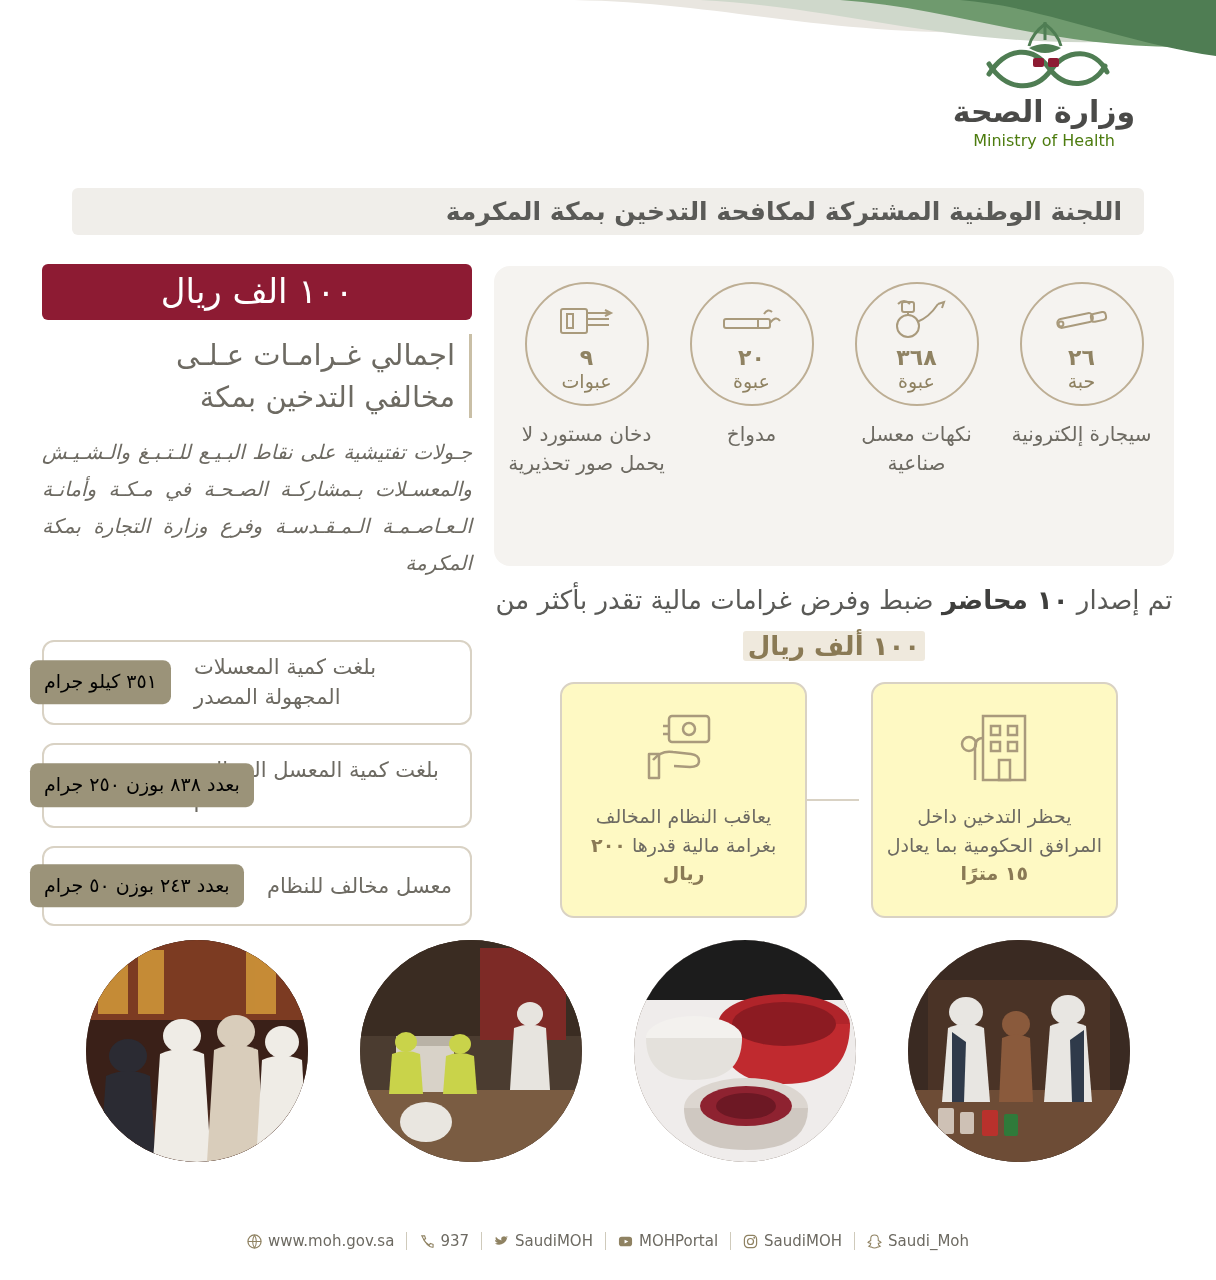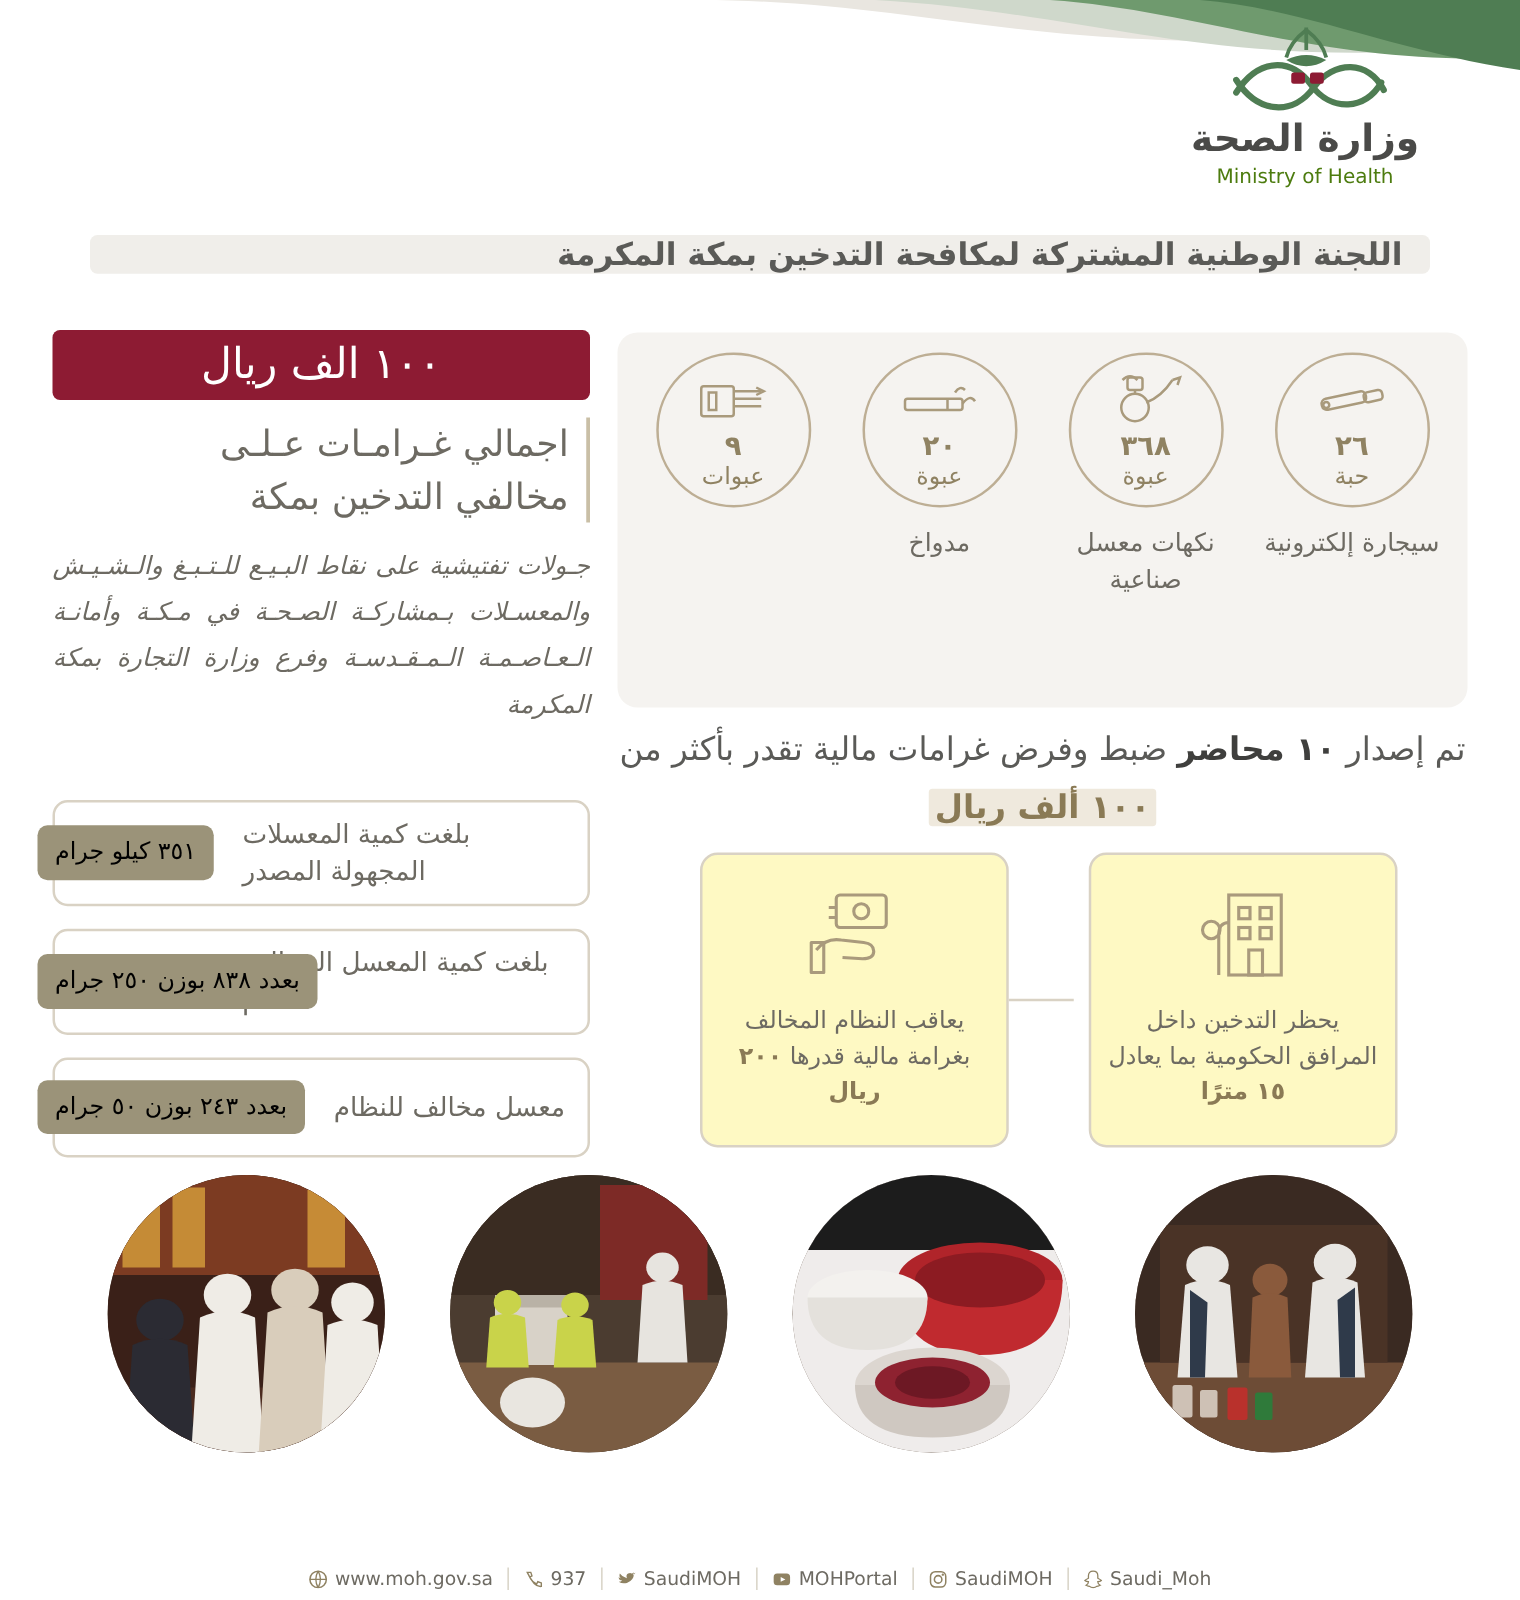--- a/index.html
+++ b/index.html
@@ -51,21 +51,21 @@
     margin-top: 2px;
     direction: ltr;
   }
 
   
   .committee-bar {
     position: absolute;
     top: 188px;
     right: 72px;
     width: 1072px;
-    height: 31px;
+    height: 47px;
     background: #f0eeea;
     border-radius: 6px;
     display: flex;
     align-items: center;
     justify-content: flex-start;
     padding: 0 22px;
   }
   .committee-bar span {
     font-size: 25px;
     font-weight: bold;
@@ -282,21 +282,21 @@
     border-radius: 50%;
     overflow: hidden;
     position: relative;
     background: #6b5b4e;
   }
   .photo svg { display: block; }
 
   
   .footer {
     position: absolute;
-    bottom: 8px;
+    bottom: 30px;
     left: 0;
     width: 1216px;
     display: flex;
     flex-direction: row;
     align-items: center;
     justify-content: center;
     gap: 0px;
     direction: ltr;
     font-size: 15px;
     color: #6d6a62;
@@ -420,20 +420,21 @@
                 <rect x="6" y="8" width="26" height="24" rx="2"></rect>
                 <rect x="12" y="13" width="6" height="14"></rect>
                 <path d="M32,12 h22 M32,18 h22 M32,24 h22"></path>
                 <path d="M50,9 l6,3 l-6,3"></path>
               </g>
             </svg>
           </div>
           <div class="stat-num">٩</div>
           <div class="stat-unit">عبوات</div>
         </div>
+        <div class="stat-label">دخان مستورد لا يحمل صور تحذيرية</div>
       </div>
 
     </div>
   </div>
 
   <div class="summary-line">
     <span>تم إصدار</span>
     <b>١٠ محاضر</b>
     <span>ضبط وفرض غرامات مالية تقدر بأكثر من</span>
     <span class="hl">١٠٠ ألف ريال</span>

